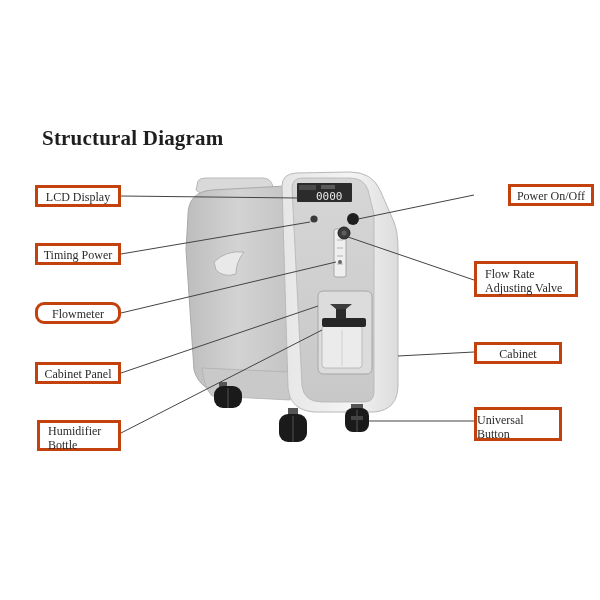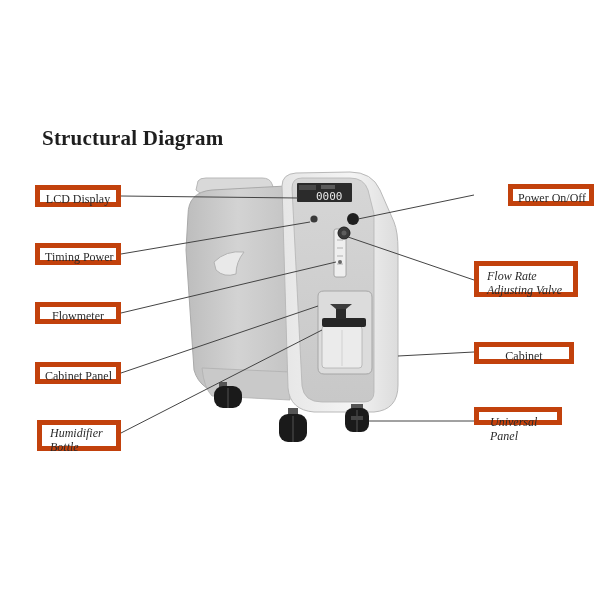--- a/index.html
+++ b/index.html
@@ -14,31 +14,31 @@
     .title {
       position: absolute;
       left: 42px; top: 126px;
       font-size: 21px;
       font-weight: bold;
       letter-spacing: 0.2px;
       color: #1e1e1e;
     }
     .label-box {
       position: absolute;
-      border: 5px solid #c2410c;
+      border: 3px solid #c2410c;
       background: #fff;
       font-size: 12px;
       line-height: 14px;
       color: #2a2a2a;
       box-sizing: border-box;
       padding: 2px 5px;
       white-space: nowrap;
     }
     .label-box.center { text-align: center; }
-    .label-box .line { display: block; font-style: italic; }
+    .label-box .line { display: block; }
     svg.art { position: absolute; left: 0; top: 0; }
   </style>
 </head>
 <body>
 
 <div class="title">Structural Diagram</div>
 
 <svg class="art" width="600" height="600" viewBox="0 0 600 600">
   <defs>
     <linearGradient id="bodyGrad" x1="0" y1="0" x2="1" y2="0">
@@ -144,21 +144,21 @@
 </svg>
 
 <div class="label-box center" style="left:35px; top:185px; width:86px; height:22px;">
   <span>LCD Display</span>
 </div>
 
 <div class="label-box center" style="left:35px; top:243px; width:86px; height:22px;">
   <span>Timing Power</span>
 </div>
 
-<div class="label-box center" style="left:35px; top:302px; width:86px; height:22px;">
+<div class="label-box center" style="left:35px; top:302px; width:86px; height:22px;border-radius:9px;">
   <span>Flowmeter</span>
 </div>
 
 <div class="label-box center" style="left:35px; top:362px; width:86px; height:22px;">
   <span>Cabinet Panel</span>
 </div>
 
 <div class="label-box" style="left:37px; top:420px; width:84px; height:31px; padding:1px 8px;">
   <span class="line">Humidifier</span>
   <span class="line">Bottle</span>
@@ -166,20 +166,20 @@
 
 <div class="label-box center" style="left:474px; top:184px; width:86px; height:22px;margin-left:34px;">
   <span>Power On/Off</span>
 </div>
 
 <div class="label-box" style="left:474px; top:261px; width:104px; height:36px; padding:3px 8px;">
   <span class="line">Flow Rate</span>
   <span class="line">Adjusting Valve</span>
 </div>
 
-<div class="label-box center" style="left:474px; top:342px; width:100px; height:22px;">
+<div class="label-box center" style="left:474px; top:342px; width:88px; height:22px;">
   <span>Cabinet</span>
 </div>
 
-<div class="label-box" style="left:474px; top:407px; width:88px; height:18px; padding:3px 11px;">
+<div class="label-box" style="left:474px; top:407px; width:88px; height:34px; padding:3px 0;">
   <span class="line">Universal</span>
-  <span class="line">Panel</span>
+  <span class="line">Button</span>
 </div>
 
 </body></html>

